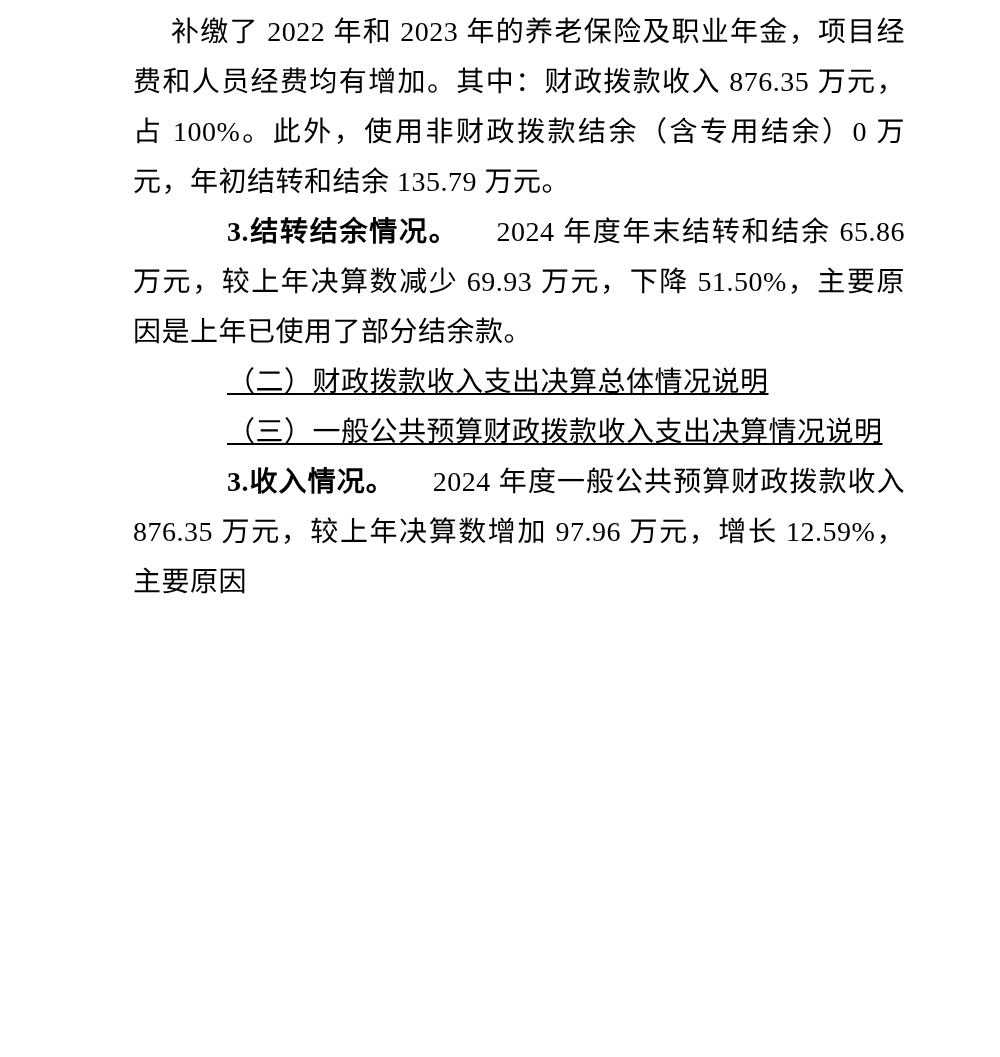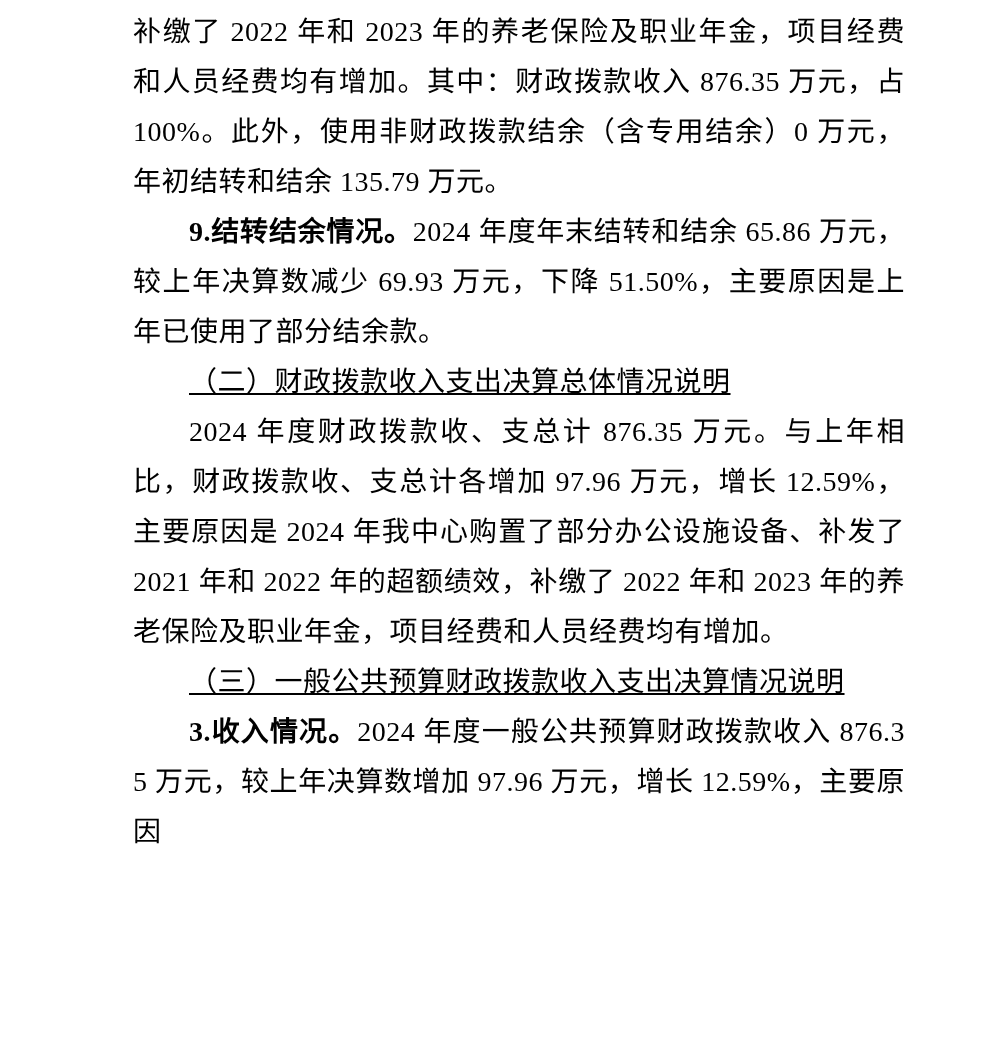--- a/index.html
+++ b/index.html
@@ -26,36 +26,35 @@
     font-size: 28px;
     line-height: 50px;
     text-align: justify;
     text-justify: inter-character;
     letter-spacing: 0.5px;
     word-break: break-all;
   }
   .para.indent {
     text-indent: 2em;
   }
-  .run { font-weight: normal; }
+  .run { font-weight: normal; margin-left: 38px; }
   .run.bold { font-weight: bold; }
   
   .para.heading .run { font-weight: normal; text-decoration: underline; }
 </style>
 </head>
 <body>
 
 <div class="page">
 
   <p class="para"><span class="run">补缴了 2022 年和 2023 年的养老保险及职业年金，项目经费和人员经费均有增加。其中：财政拨款收入 876.35 万元，占 100%。此外，使用非财政拨款结余（含专用结余）0 万元，年初结转和结余 135.79 万元。</span></p>
 
 
-  <p class="para indent"><span class="run bold">9.结转结余情况。</span><span class="run">2024 年度年末结转和结余 65.86 万元，较上年决算数减少 69.93 万元，下降 51.50%，主要原因是上年已使用了部分结余款。</span></p>
+  <p class="para indent"><span class="run bold">3.结转结余情况。</span><span class="run">2024 年度年末结转和结余 65.86 万元，较上年决算数减少 69.93 万元，下降 51.50%，主要原因是上年已使用了部分结余款。</span></p>
 
   <p class="para indent heading"><span class="run">（二）财政拨款收入支出决算总体情况说明</span></p>
 
-  <p class="para indent"><span class="run">2024 年度财政拨款收、支总计 876.35 万元。与上年相比，财政拨款收、支总计各增加 97.96 万元，增长 12.59%，主要原因是 2024 年我中心购置了部分办公设施设备、补发了 2021 年和 2022 年的超额绩效，补缴了 2022 年和 2023 年的养老保险及职业年金，项目经费和人员经费均有增加。</span></p>
 
   <p class="para indent heading"><span class="run">（三）一般公共预算财政拨款收入支出决算情况说明</span></p>
 
   <p class="para indent"><span class="run bold">3.收入情况。</span><span class="run">2024 年度一般公共预算财政拨款收入 876.35 万元，较上年决算数增加 97.96 万元，增长 12.59%，主要原因</span></p>
 
 </div>
 
 </body></html>

